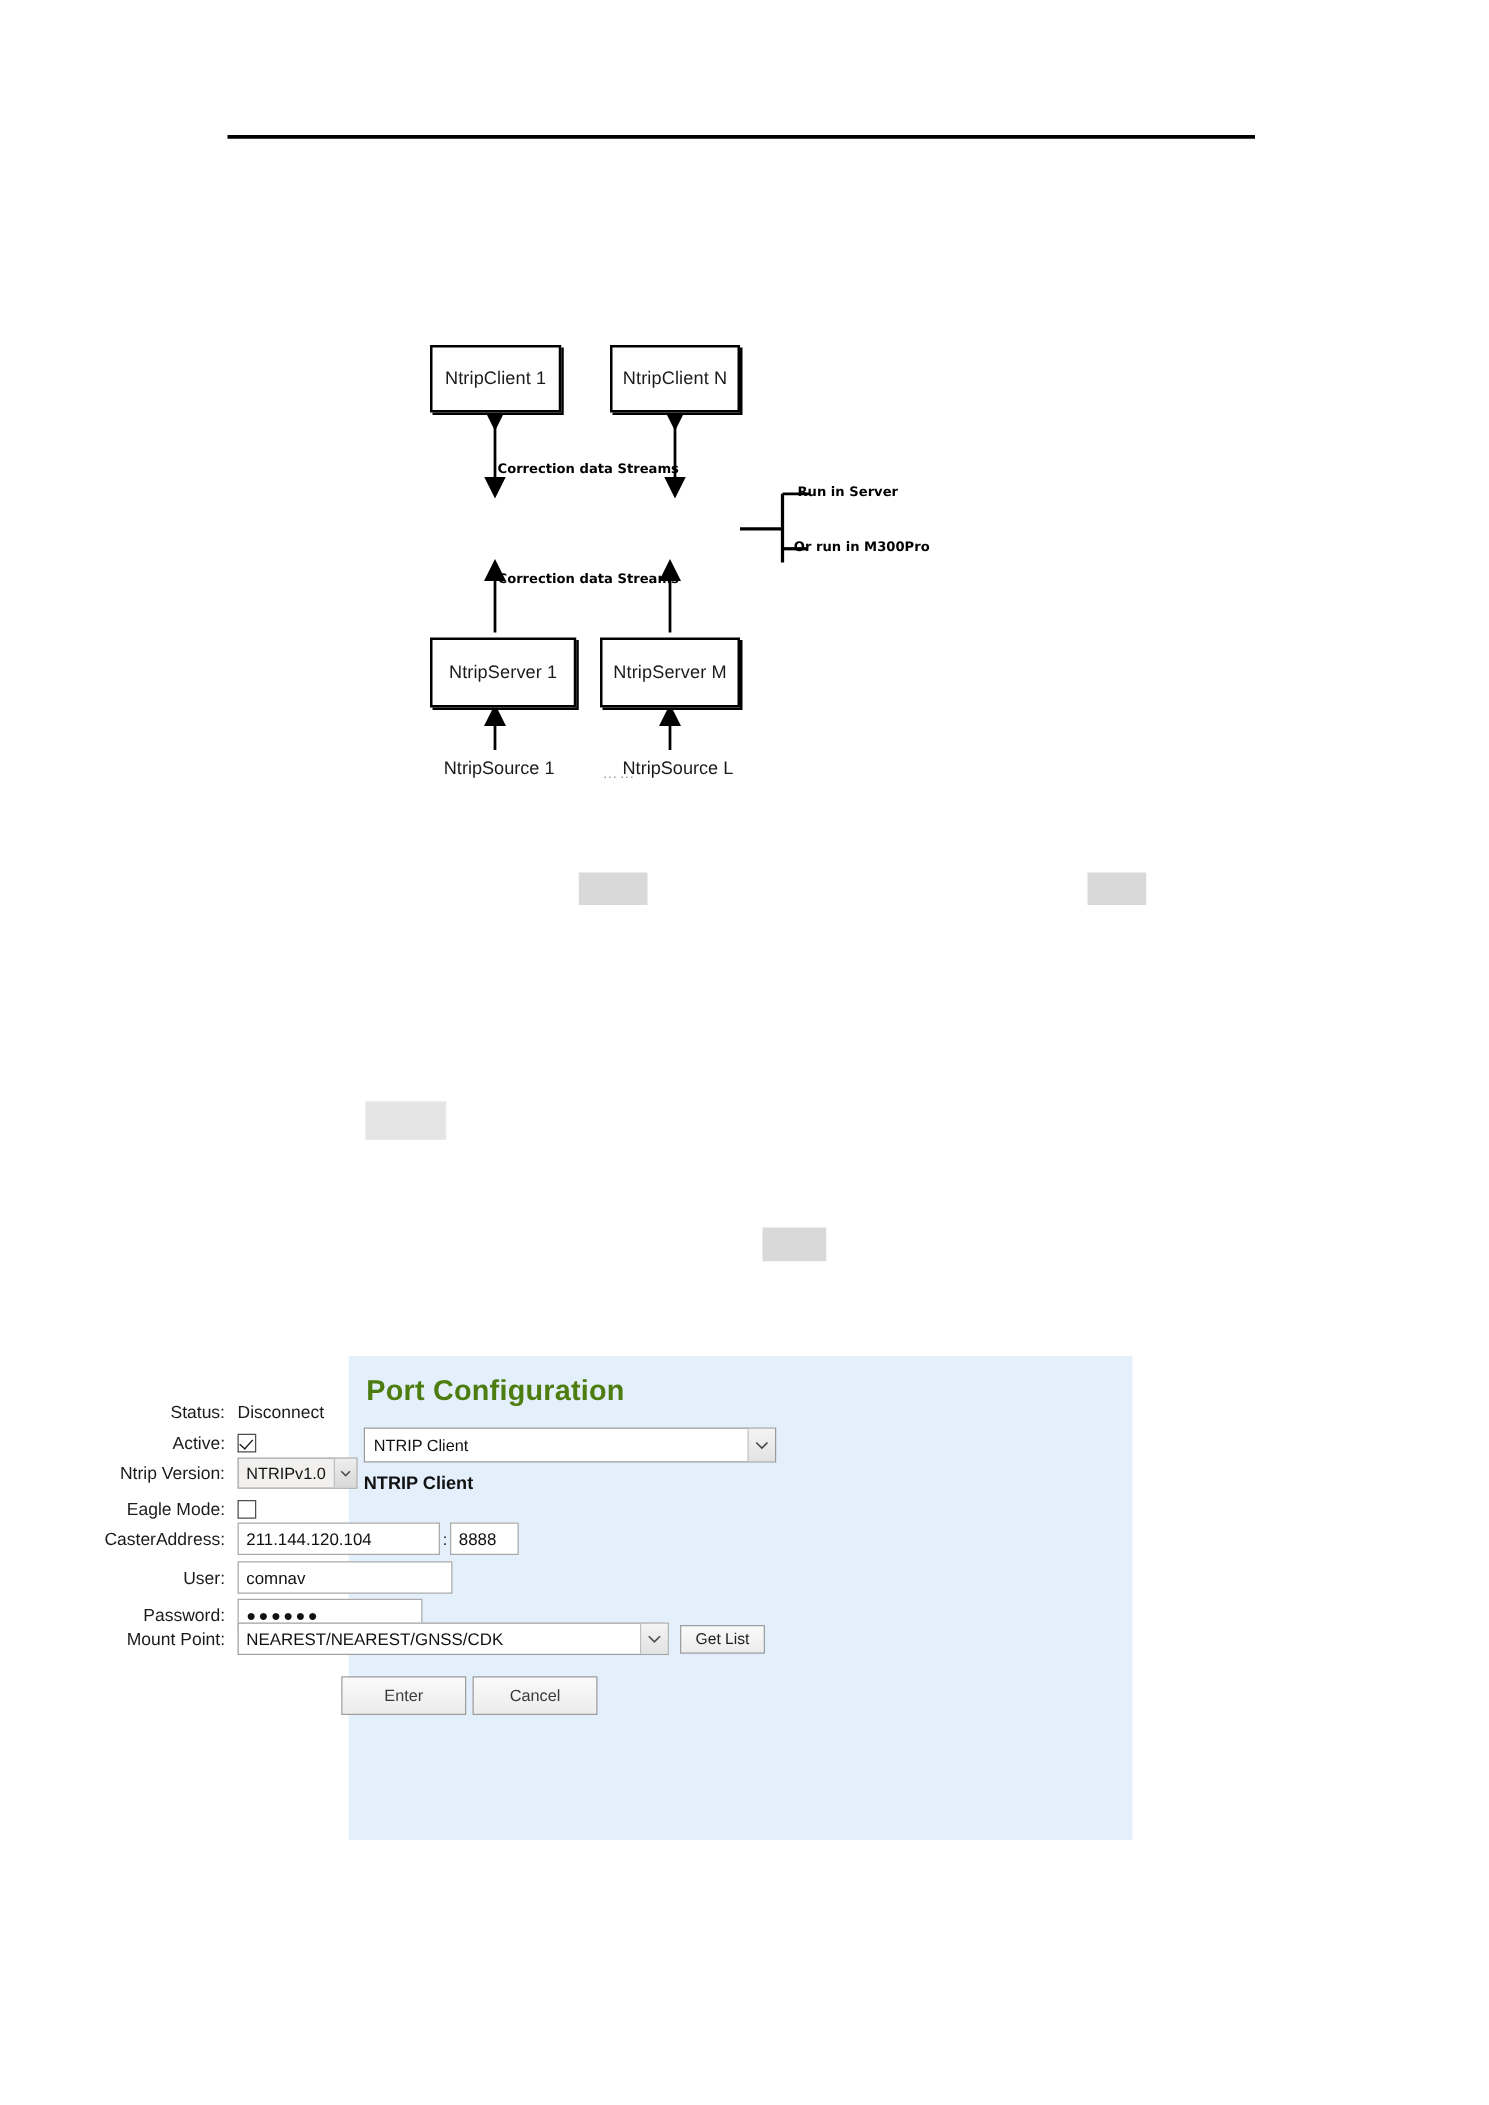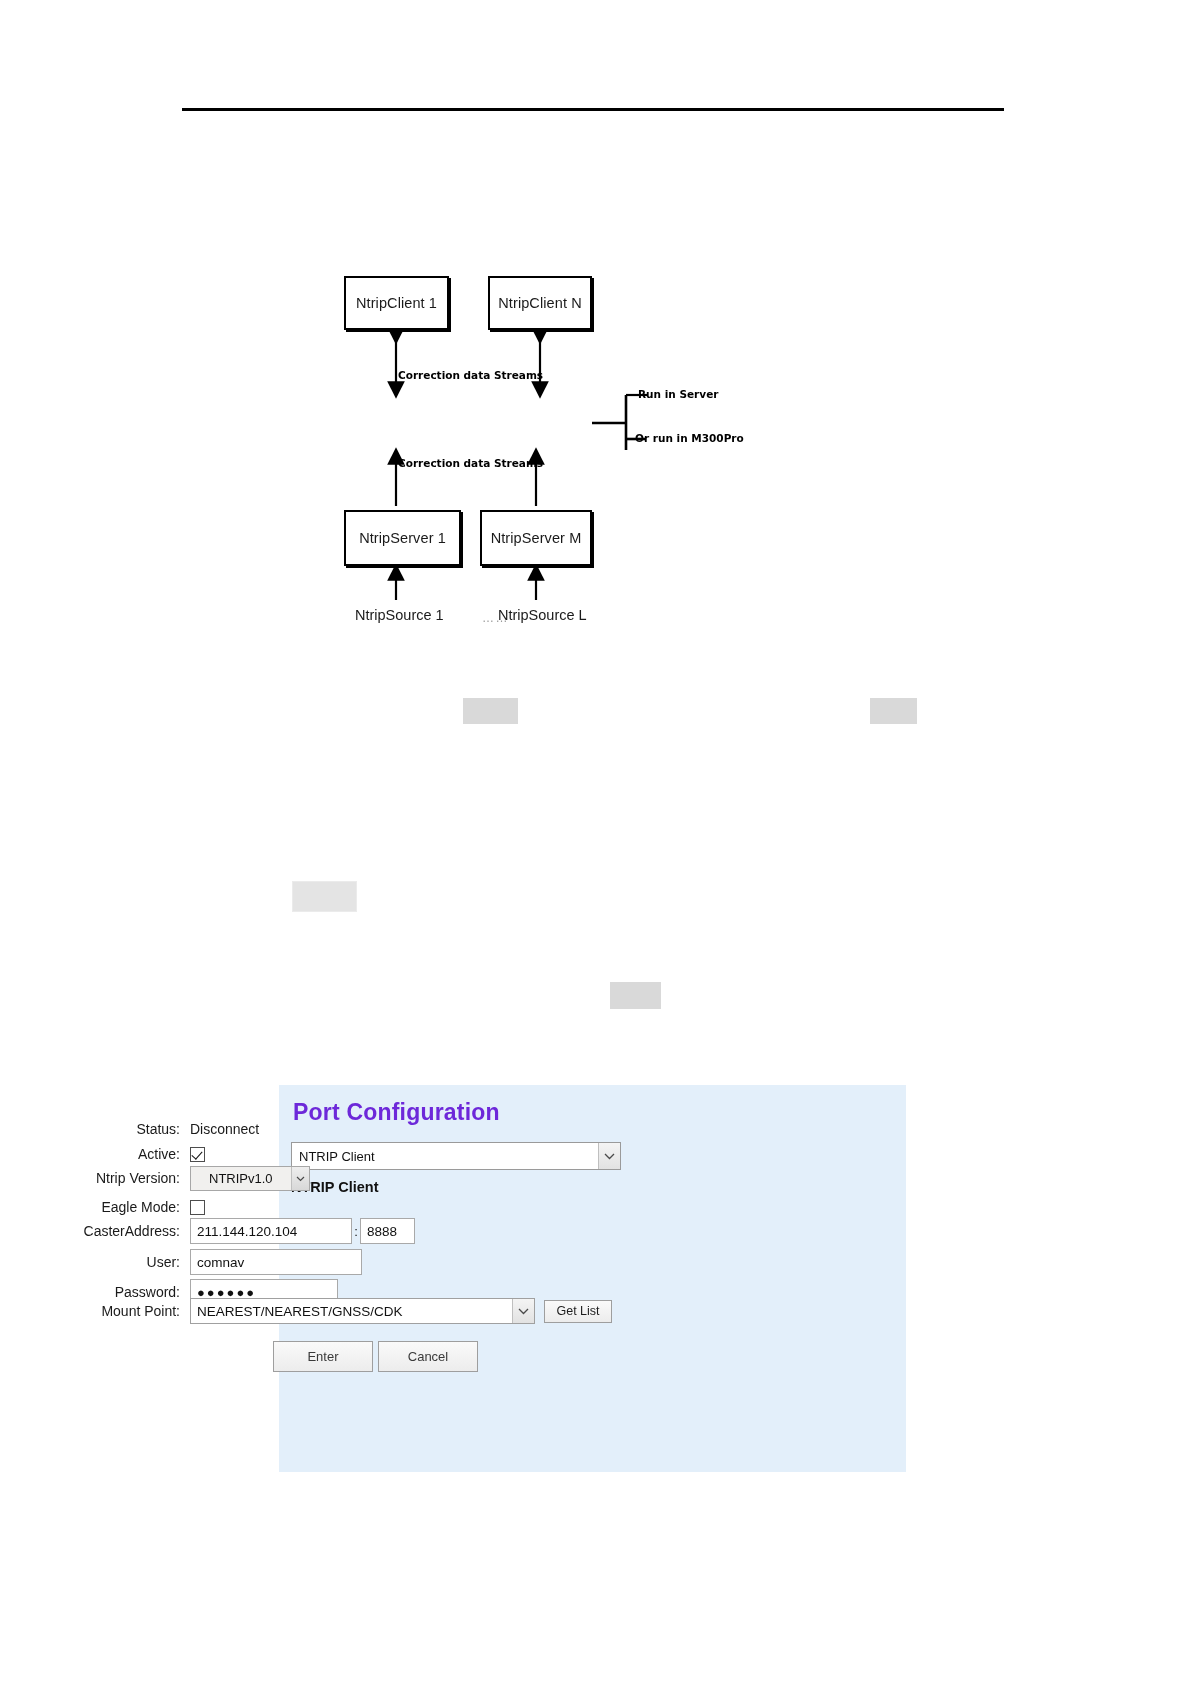--- a/index.html
+++ b/index.html
@@ -98,21 +98,21 @@
     width: 627px;
     height: 387px;
     background: #e3effa;
   }
   .panel-title {
     position: absolute;
     left: 14px;
     top: 14px;
     font-size: 23px;
     font-weight: bold;
-    color: #6d28d9;
+    color: #4d7c0f;
     letter-spacing: .2px;
   }
 
   
   .type-combo {
     position: absolute;
     left: 12px;
     top: 57px;
     width: 330px;
     height: 28px;
@@ -192,21 +192,21 @@
   }
 
   .sm-combo {
     height: 25px;
     background: #f1f0ee;
     border: 1px solid #a7a7a7;
     box-sizing: border-box;
     display: flex;
     align-items: center;
   }
-  .sm-combo .val { padding: 0 18px; font-size: 13px; color: #111; white-space: nowrap; }
+  .sm-combo .val { padding: 0 6px; font-size: 13px; color: #111; white-space: nowrap; }
   .sm-combo .combo-arrow { width: 18px; background: linear-gradient(#eeeeee,#d8d8d8); }
 
   .tbox {
     background: #ffffff;
     border: 1px solid #a9a9a9;
     box-sizing: border-box;
     height: 26px;
     display: flex;
     align-items: center;
     font-size: 13.5px;

